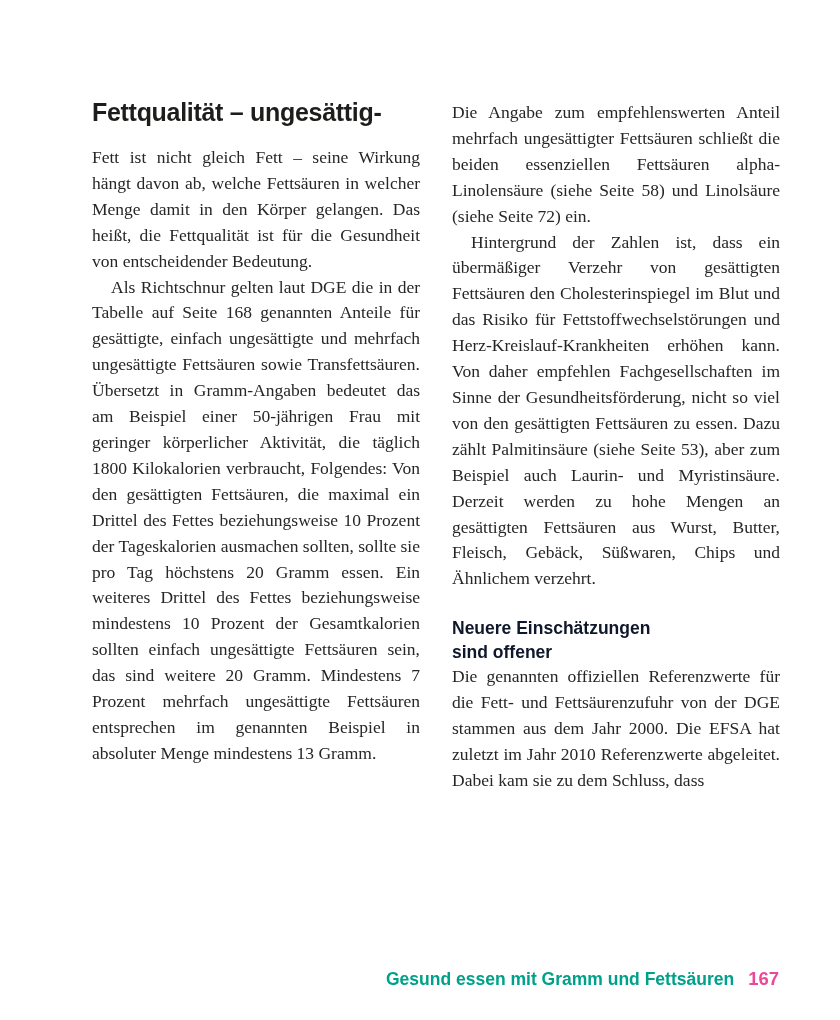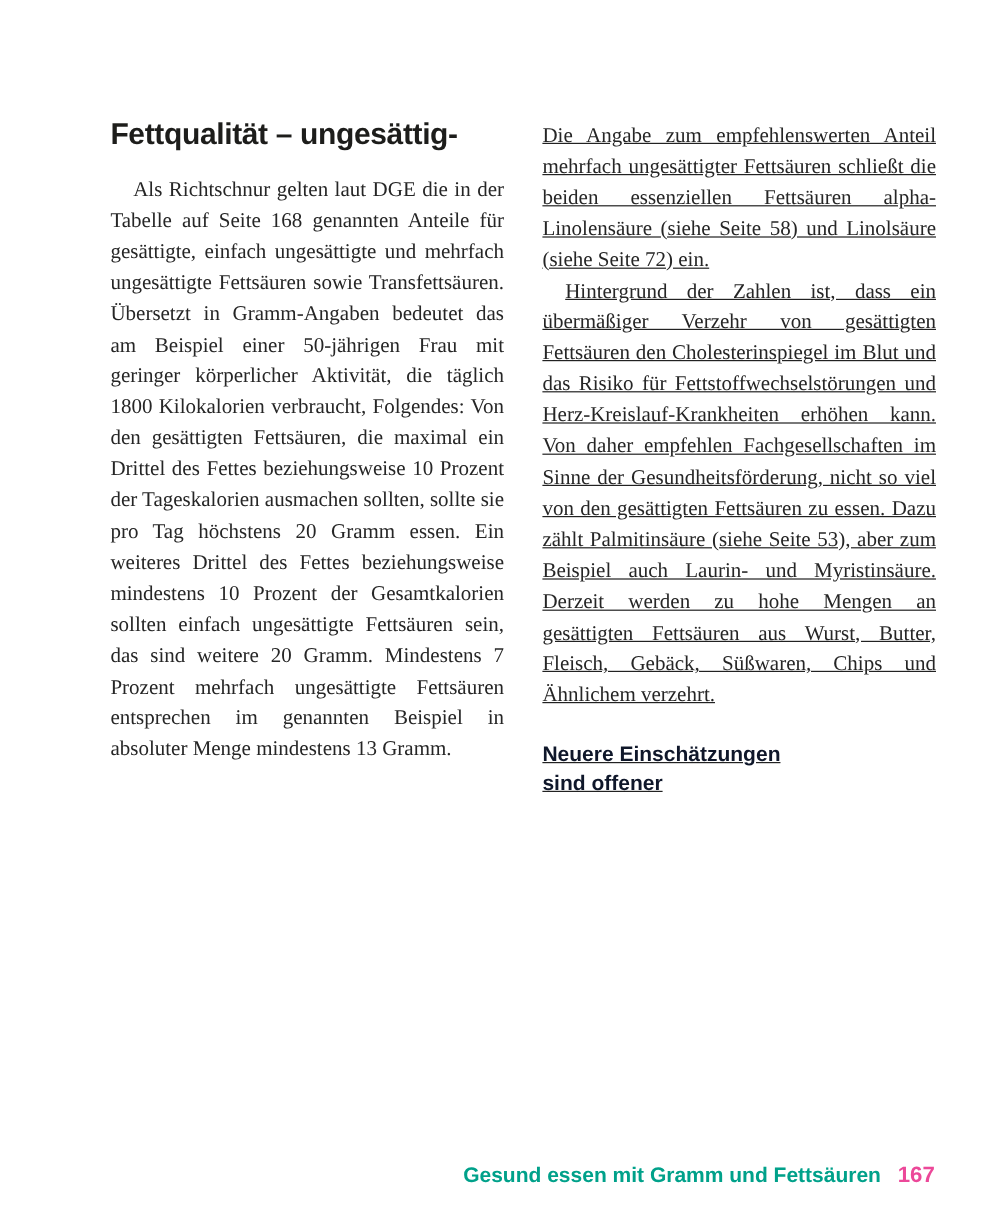--- a/index.html
+++ b/index.html
@@ -11,21 +11,21 @@
     overflow: hidden;
     color: #222222;
     font-family: "Liberation Serif", serif;
     margin-top: 20px;
   }
   .col {
     position: absolute;
     width: 328px;
   }
   .col-left  { left: 92px;  top: 76px; }
-  .col-right { left: 452px; top: 80px; text-decoration: underline; }
+  .col-right { left: 452px; top: 80px; }
 
   .section-heading {
     margin: 0 0 16px 0;
     font-family: "Liberation Sans", sans-serif;
     font-weight: 700;
     font-size: 25px;
     line-height: 33px;
     letter-spacing: -0.3px;
     color: #1d1d1b;
   }
@@ -65,29 +65,31 @@
 </style>
 </head>
 <body>
 
 <div class="page">
 
   <div class="col col-left">
     <h1 class="section-heading">
       <span>Fettqualität – ungesättig-</span>
     </h1>
+    <p class="body">Fett ist nicht gleich Fett – seine Wirkung hängt davon ab, welche Fettsäuren in welcher Menge damit in den Körper gelangen. Das heißt, die Fettqualität ist für die Gesundheit von entscheidender Bedeutung.</p>
     <p class="body indent">Als Richtschnur gelten laut DGE die in der Tabelle auf Seite 168 genannten Anteile für gesättigte, einfach ungesättigte und mehrfach ungesättigte Fettsäuren sowie Transfettsäuren. Übersetzt in Gramm-Angaben bedeutet das am Beispiel einer 50-jährigen Frau mit geringer körperlicher Aktivität, die täglich 1800 Kilokalorien verbraucht, Folgendes: Von den gesättigten Fettsäuren, die maximal ein Drittel des Fettes beziehungsweise 10 Prozent der Tageskalorien ausmachen sollten, sollte sie pro Tag höchstens 20 Gramm essen. Ein weiteres Drittel des Fettes beziehungsweise mindestens 10 Prozent der Gesamtkalorien sollten einfach ungesättigte Fettsäuren sein, das sind weitere 20 Gramm. Mindestens 7 Prozent mehrfach ungesättigte Fettsäuren entsprechen im genannten Beispiel in absoluter Menge mindestens 13 Gramm.</p>
   </div>
 
   <div class="col col-right">
     <p class="body">Die Angabe zum empfehlenswerten Anteil mehrfach ungesättigter Fettsäuren schließt die beiden essenziellen Fettsäuren alpha-Linolensäure (siehe Seite 58) und Linolsäure (siehe Seite 72) ein.</p>
     <p class="body indent">Hintergrund der Zahlen ist, dass ein übermäßiger Verzehr von gesättigten Fettsäuren den Cholesterinspiegel im Blut und das Risiko für Fettstoffwechselstörungen und Herz-Kreislauf-Krankheiten erhöhen kann. Von daher empfehlen Fachgesellschaften im Sinne der Gesundheitsförderung, nicht so viel von den gesättigten Fettsäuren zu essen. Dazu zählt Palmitinsäure (siehe Seite 53), aber zum Beispiel auch Laurin- und Myristinsäure. Derzeit werden zu hohe Mengen an gesättigten Fettsäuren aus Wurst, Butter, Fleisch, Gebäck, Süßwaren, Chips und Ähnlichem verzehrt.</p>
     <h2 class="subheading">
       <span>Neuere Einschätzungen</span>
       <span>sind offener</span>
     </h2>
+    <p class="body">Die genannten offiziellen Referenzwerte für die Fett- und Fettsäurenzufuhr von der DGE stammen aus dem Jahr 2000. Die EFSA hat zuletzt im Jahr 2010 Referenzwerte abgeleitet. Dabei kam sie zu dem Schluss, dass</p>
   </div>
 
   <div class="footer">
     <span class="footer-title">Gesund essen mit Gramm und Fettsäuren</span><span class="page-number">167</span>
   </div>
 
 </div>
 
 </body></html>

